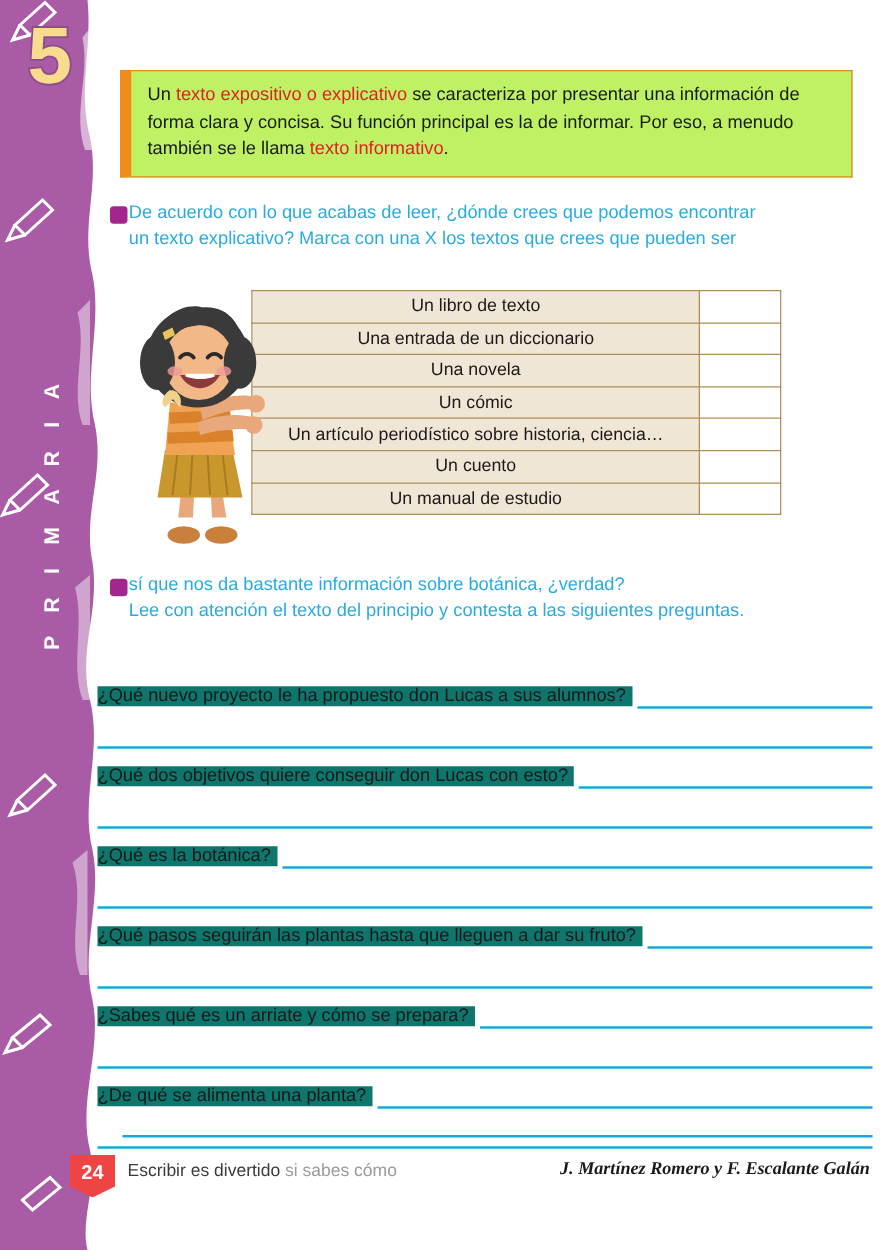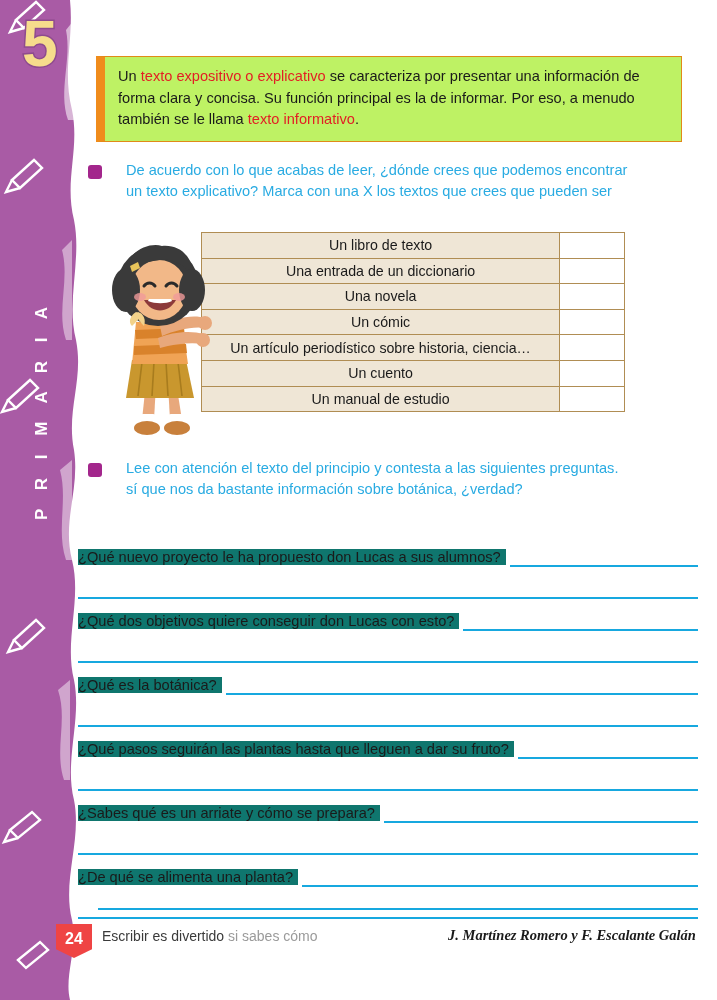--- a/index.html
+++ b/index.html
@@ -68,21 +68,21 @@
     color:#1a1a1a;
     font-family:"Liberation Sans", sans-serif;
   }
   .hl{ color:#E31E24; }
 
   
   .q-block{
     position:absolute;
     display:flex;
     align-items:flex-start;
-    gap:24px;
+    gap:1px;
   }
   .bullet{
     flex:0 0 auto;
     width:14px; height:14px;
     background:#A3268C;
     border-radius:3px;
     margin-top:5px;
   }
   .q-text{
     font-size:14.6px;
@@ -332,22 +332,22 @@
       <tr>
         <td class="label">Un manual de estudio</td>
         <td class="box"></td>
       </tr>
     </tbody>
   </table>
 
   <div class="q-block" id="block2">
     <span class="bullet"></span>
     <span class="q-text">
+      <span class="ln">sí que nos da bastante información sobre botánica, ¿verdad?</span>
       <span class="ln">Lee con atención el texto del principio y contesta a las siguientes preguntas.</span>
-      <span class="ln">sí que nos da bastante información sobre botánica, ¿verdad?</span>
     </span>
   </div>
 
   <div class="questions">
 
     <div class="qrow">
       <span class="qtxt">¿Qué nuevo proyecto le ha propuesto don Lucas a sus alumnos?</span>
       <span class="rule" style="left: 431.688px;"></span>
     </div>
     <div class="qrow">

